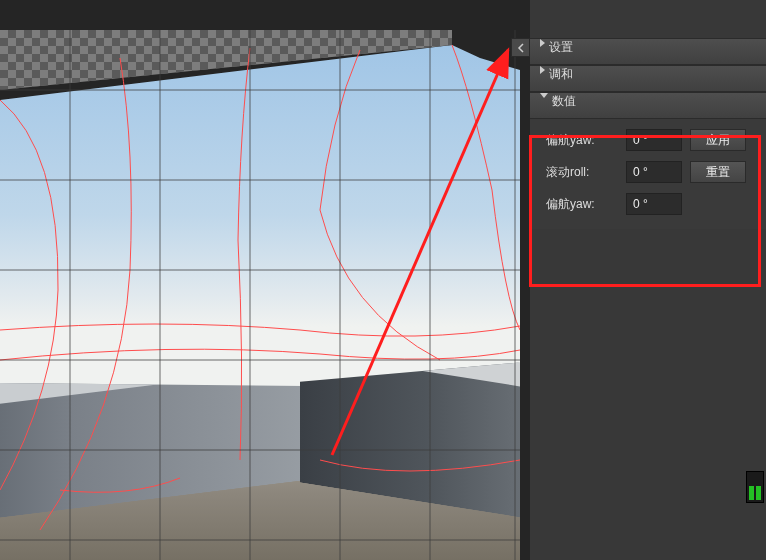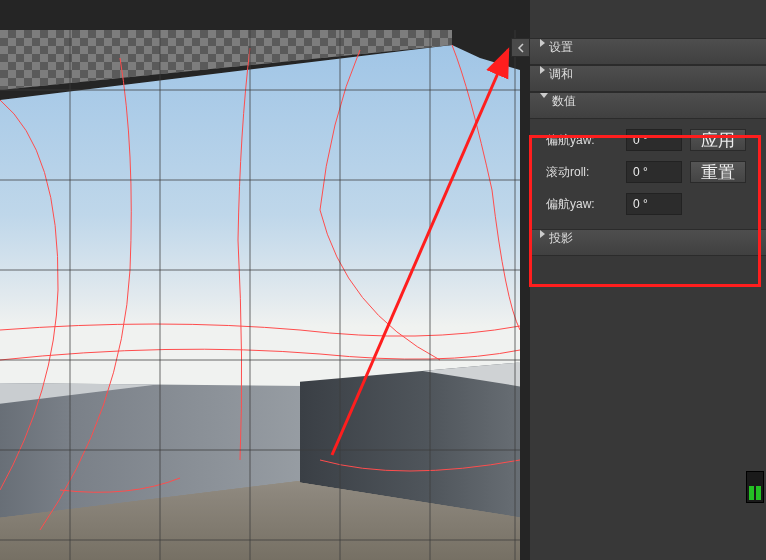--- a/index.html
+++ b/index.html
@@ -72,21 +72,21 @@
   .tri.down  { border-left:4px solid transparent; border-right:4px solid transparent; border-top:5px solid #ccc; }
   .acc-body { padding:10px 12px 14px 16px; background:#3a3a3a; display:flex; flex-direction:column; gap:10px; }
   .row { display:flex; align-items:center; gap:8px; }
   .row .lbl { width:72px; color:#ddd; }
   .row input[type=text] {
     width:56px; height:22px; background:#2c2c2c; border:1px solid #222; color:#eee;
     padding:0 6px; font-size:12px;
   }
   .btn {
     width:56px; height:22px; background:linear-gradient(#555,#444); border:1px solid #2a2a2a;
-    color:#eee; font-size:17px; display:flex; align-items:center; justify-content:center; cursor:pointer;
+    color:#eee; font-size:12px; display:flex; align-items:center; justify-content:center; cursor:pointer;
   }
   .subtitle { color:#ddd; margin-bottom:2px; }
 
   .highlight-box {
     position:absolute; left:529px; top:135px; width:232px; height:152px;
     border:3px solid #ff1e1e; pointer-events:none;
   }
 
   
   .meter { position:absolute; right:2px; bottom:57px; width:18px; height:32px; background:#1a1a1a; border:1px solid #000; display:flex; gap:2px; padding:2px; }
@@ -189,26 +189,20 @@
           <div class="btn">重置</div>
         </div>
 
         <div class="row">
           <span class="lbl">偏航yaw:</span>
           <input type="text" value="0 °" style="">
         </div>
       </div>
     </div>
 
-    <div class="acc-item">
-      <div class="acc-header">
-        <span class="tri right"></span>
-        <span>投影</span>
-      </div>
-    </div>
 
   </div>
 
   <div class="highlight-box"></div>
 
   <div class="meter">
       <span></span>
       <span></span>
     </div>
 </div>

